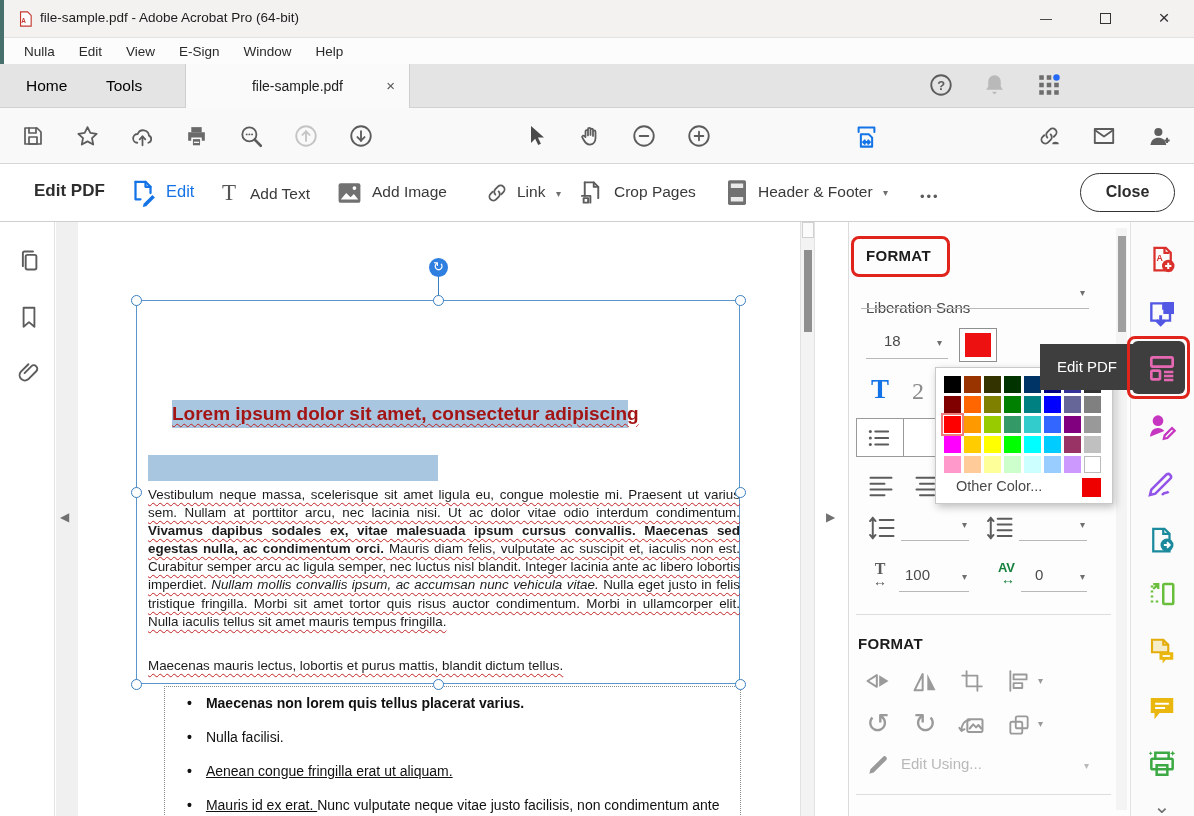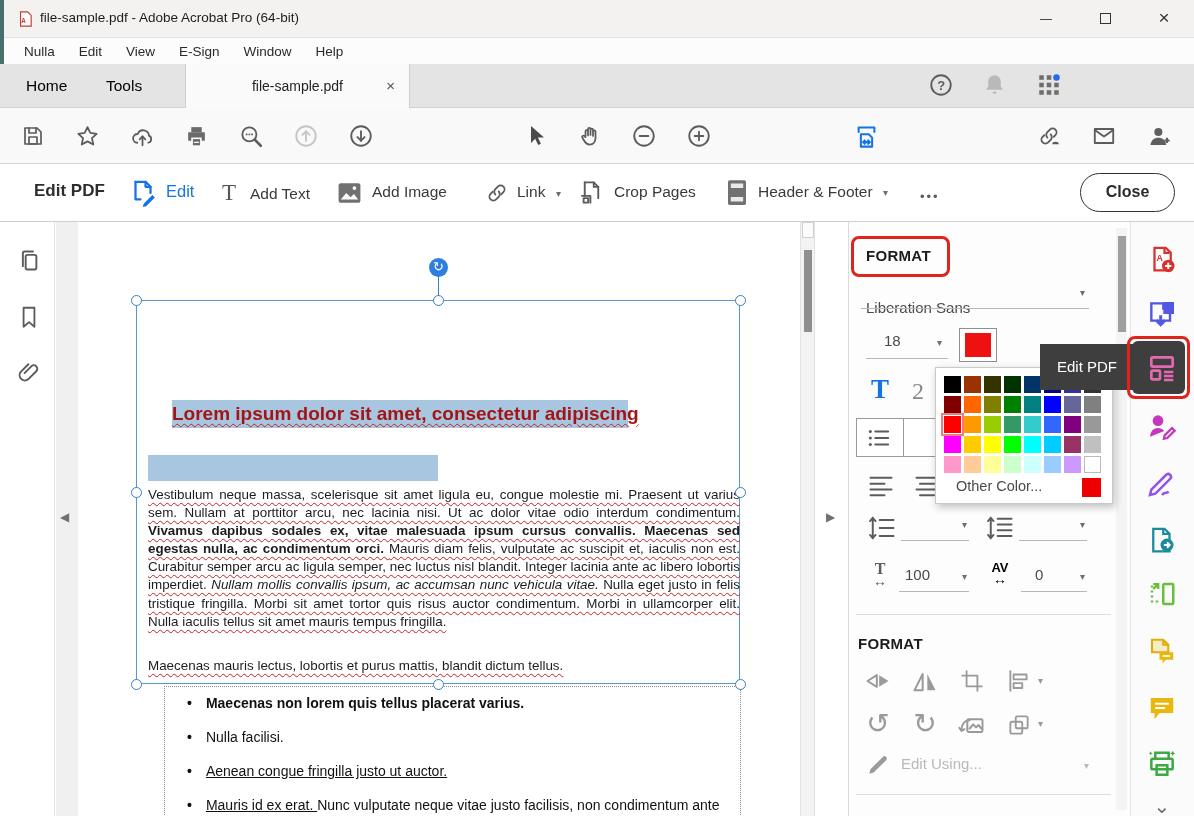--- a/index.html
+++ b/index.html
@@ -371,21 +371,21 @@
       <div class="brow" style="top: 8px;">
         <span class="dot">•</span>
         <span class="b-bold">Maecenas non lorem quis tellus placerat varius.</span>
       </div>
       <div class="brow" style="top: 42px;">
         <span class="dot">•</span>
         <span class="b-italic">Nulla facilisi.</span>
       </div>
       <div class="brow" style="top: 76px;">
         <span class="dot">•</span>
-        <span class="b-under">Aenean congue fringilla justo ut auctor. </span>
+        <span class="b-under">Aenean congue fringilla erat ut aliquam. </span>
       </div>
       <div class="brow" style="top: 110px;">
         <span class="dot">•</span>
         <span><span class="b-under">Mauris id ex erat. </span>Nunc vulputate neque vitae justo facilisis, non condimentum ante</span>
       </div>
     </div>
 
   <div class="abs" id="doc-scroll">
     <div class="btn"></div>
     <div class="thumb"></div>
@@ -455,21 +455,21 @@
 
     <div class="abs" style="left:18px;top:338px;width:26px;text-align:center;color:#5c5c5c">
       <div style="font-size:16px;font-weight:bold;font-family:'Liberation Serif',serif">T</div>
       <div style="font-size:14px;margin-top:-5px">↔</div>
     </div>
     <div class="abs" style="left:50px;top:344px;width:70px">
       <span class="fmt-txt" style="position:absolute;left:6px;top:0">100</span>
       <span class="caret" style="position:absolute;right:2px;top:5px">▾</span>
       <div class="fmt-underline" style="position:absolute;left:0;top:25px;width:70px"></div>
     </div>
-    <div class="abs" style="left:136px;top:338px;width:30px;text-align:center;color:#000000">
+    <div class="abs" style="left:136px;top:338px;width:30px;text-align:right;color:#15803d">
       <div style="font-size:13px;font-weight:bold">AV</div>
       <div style="font-size:14px;margin-top:-4px">↔</div>
     </div>
     <div class="abs" style="left:172px;top:344px;width:66px">
       <span class="fmt-txt" style="position:absolute;left:14px;top:0">0</span>
       <span class="caret" style="position:absolute;right:2px;top:5px">▾</span>
       <div class="fmt-underline" style="position:absolute;left:0;top:25px;width:66px"></div>
     </div>
 
     <div class="abs" style="left:7px;top:392px;width:255px;height:1px;background:#ddd"></div>

